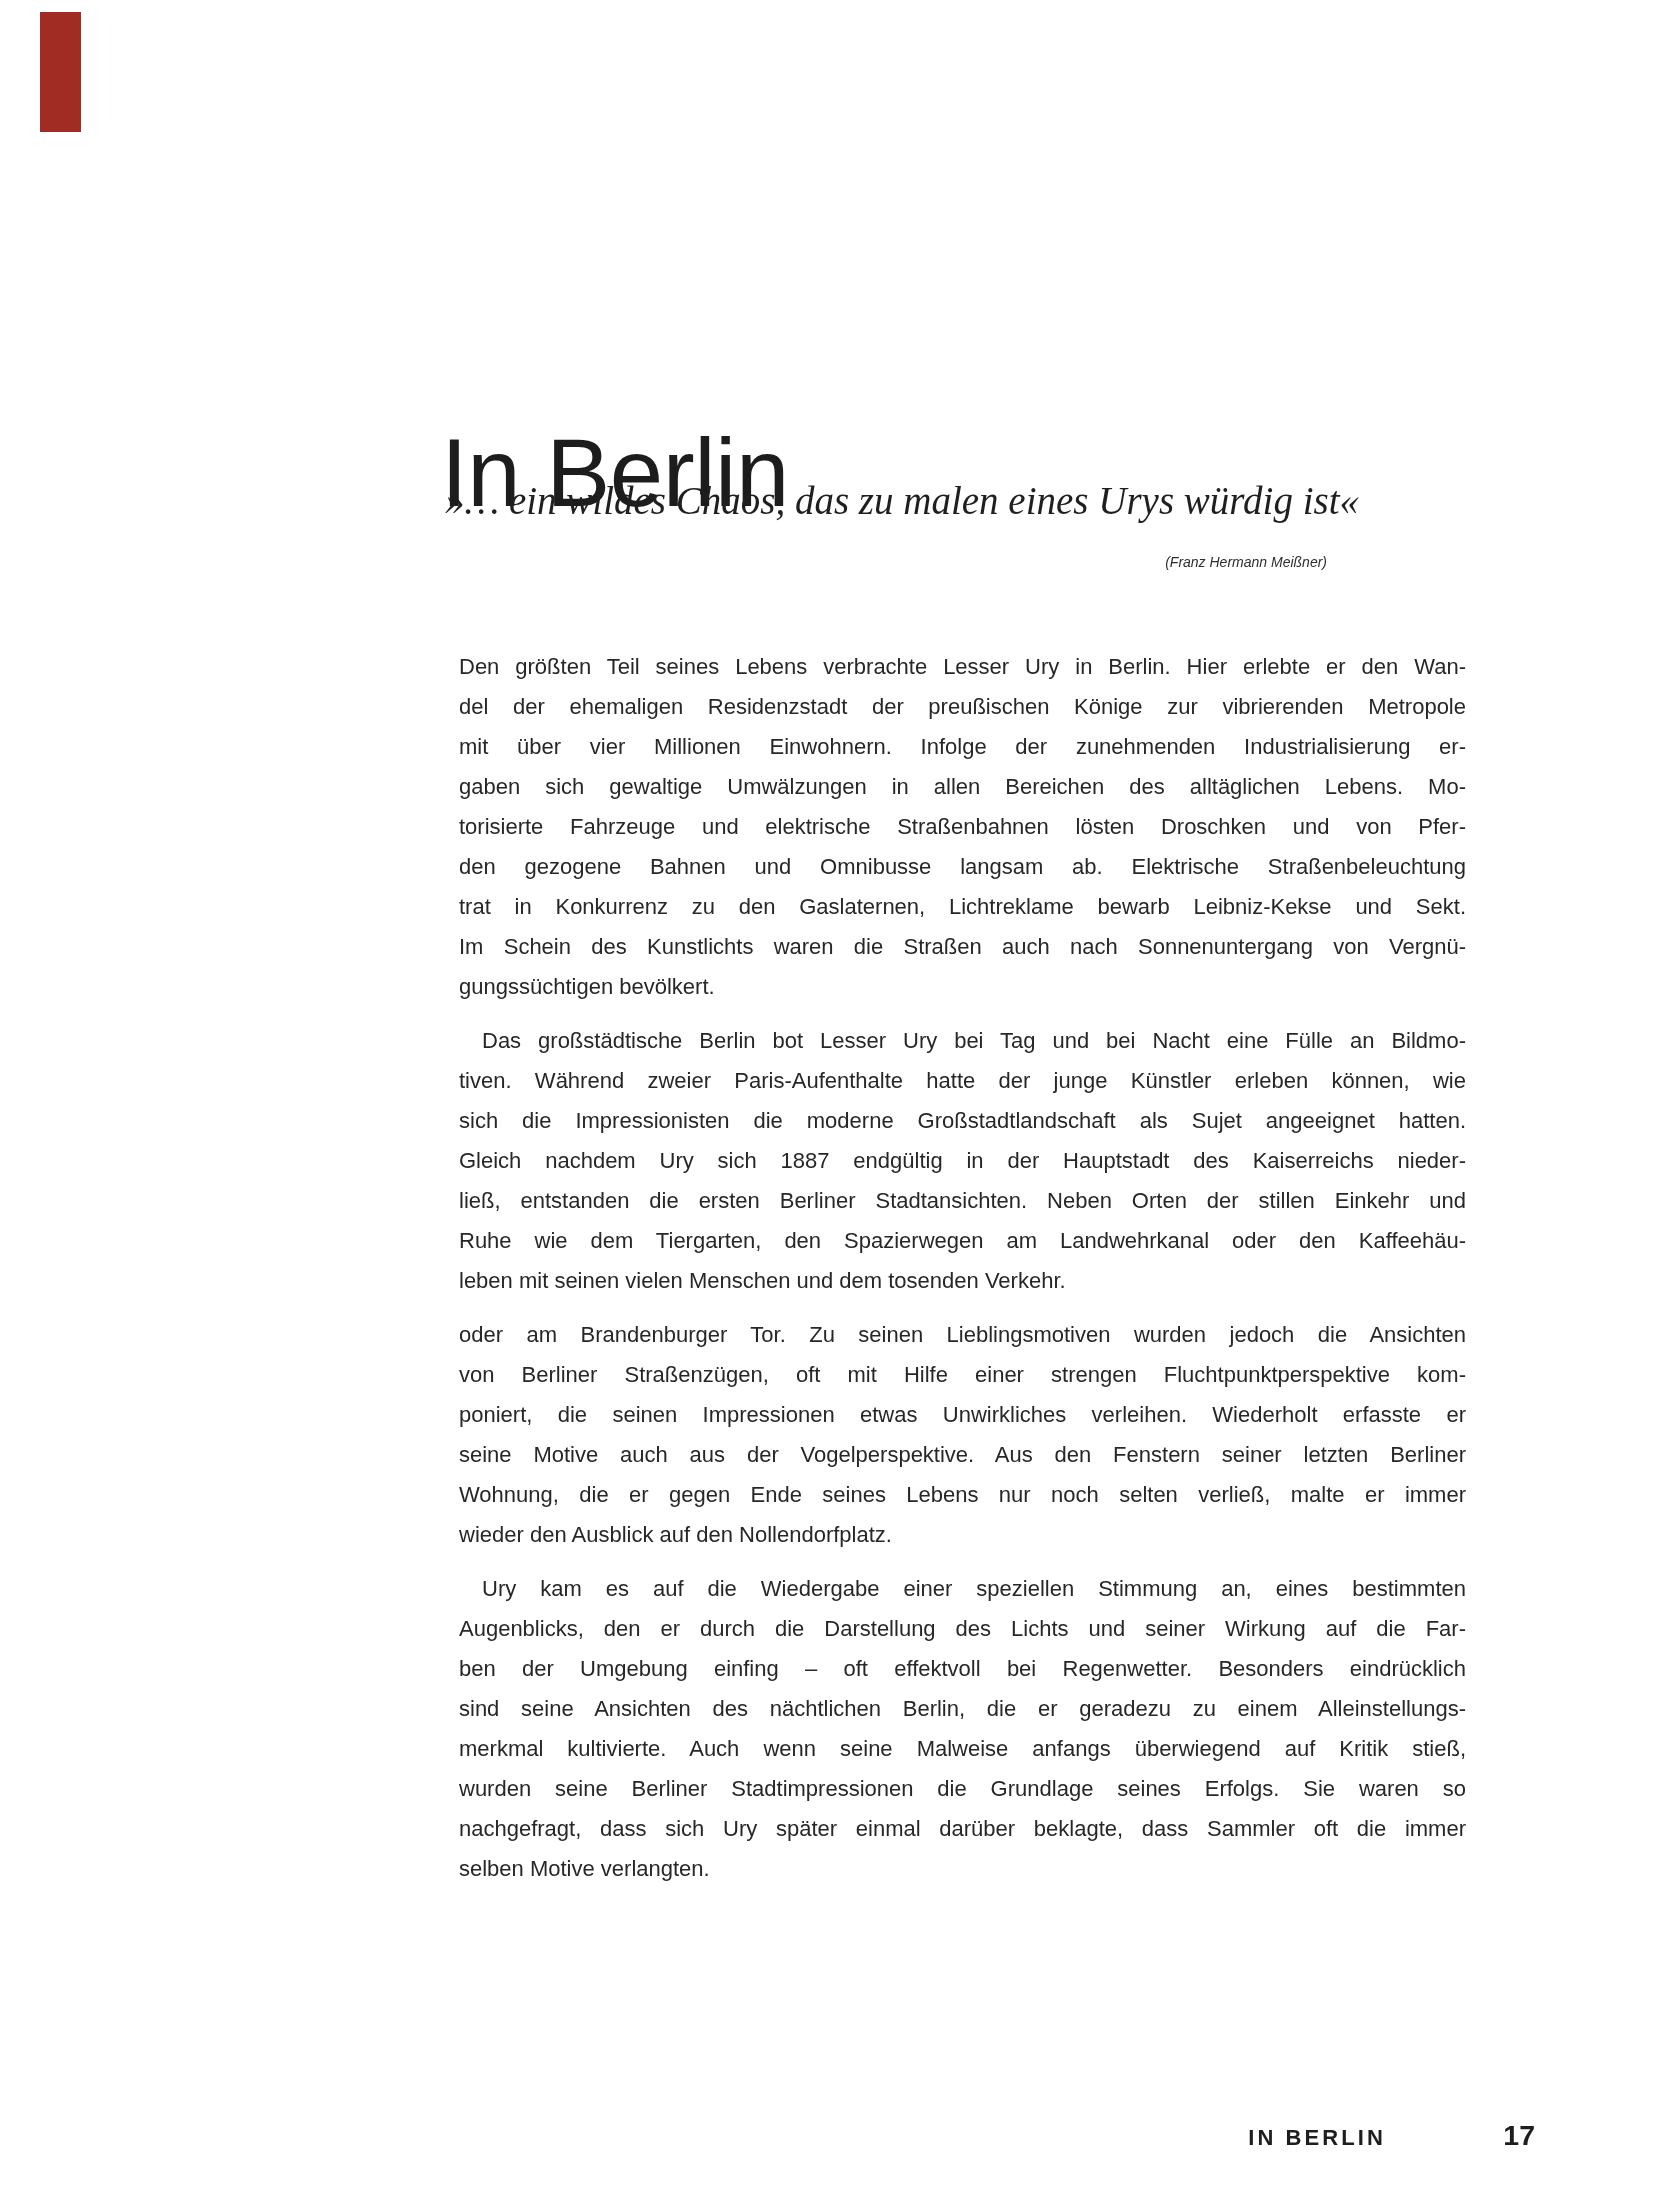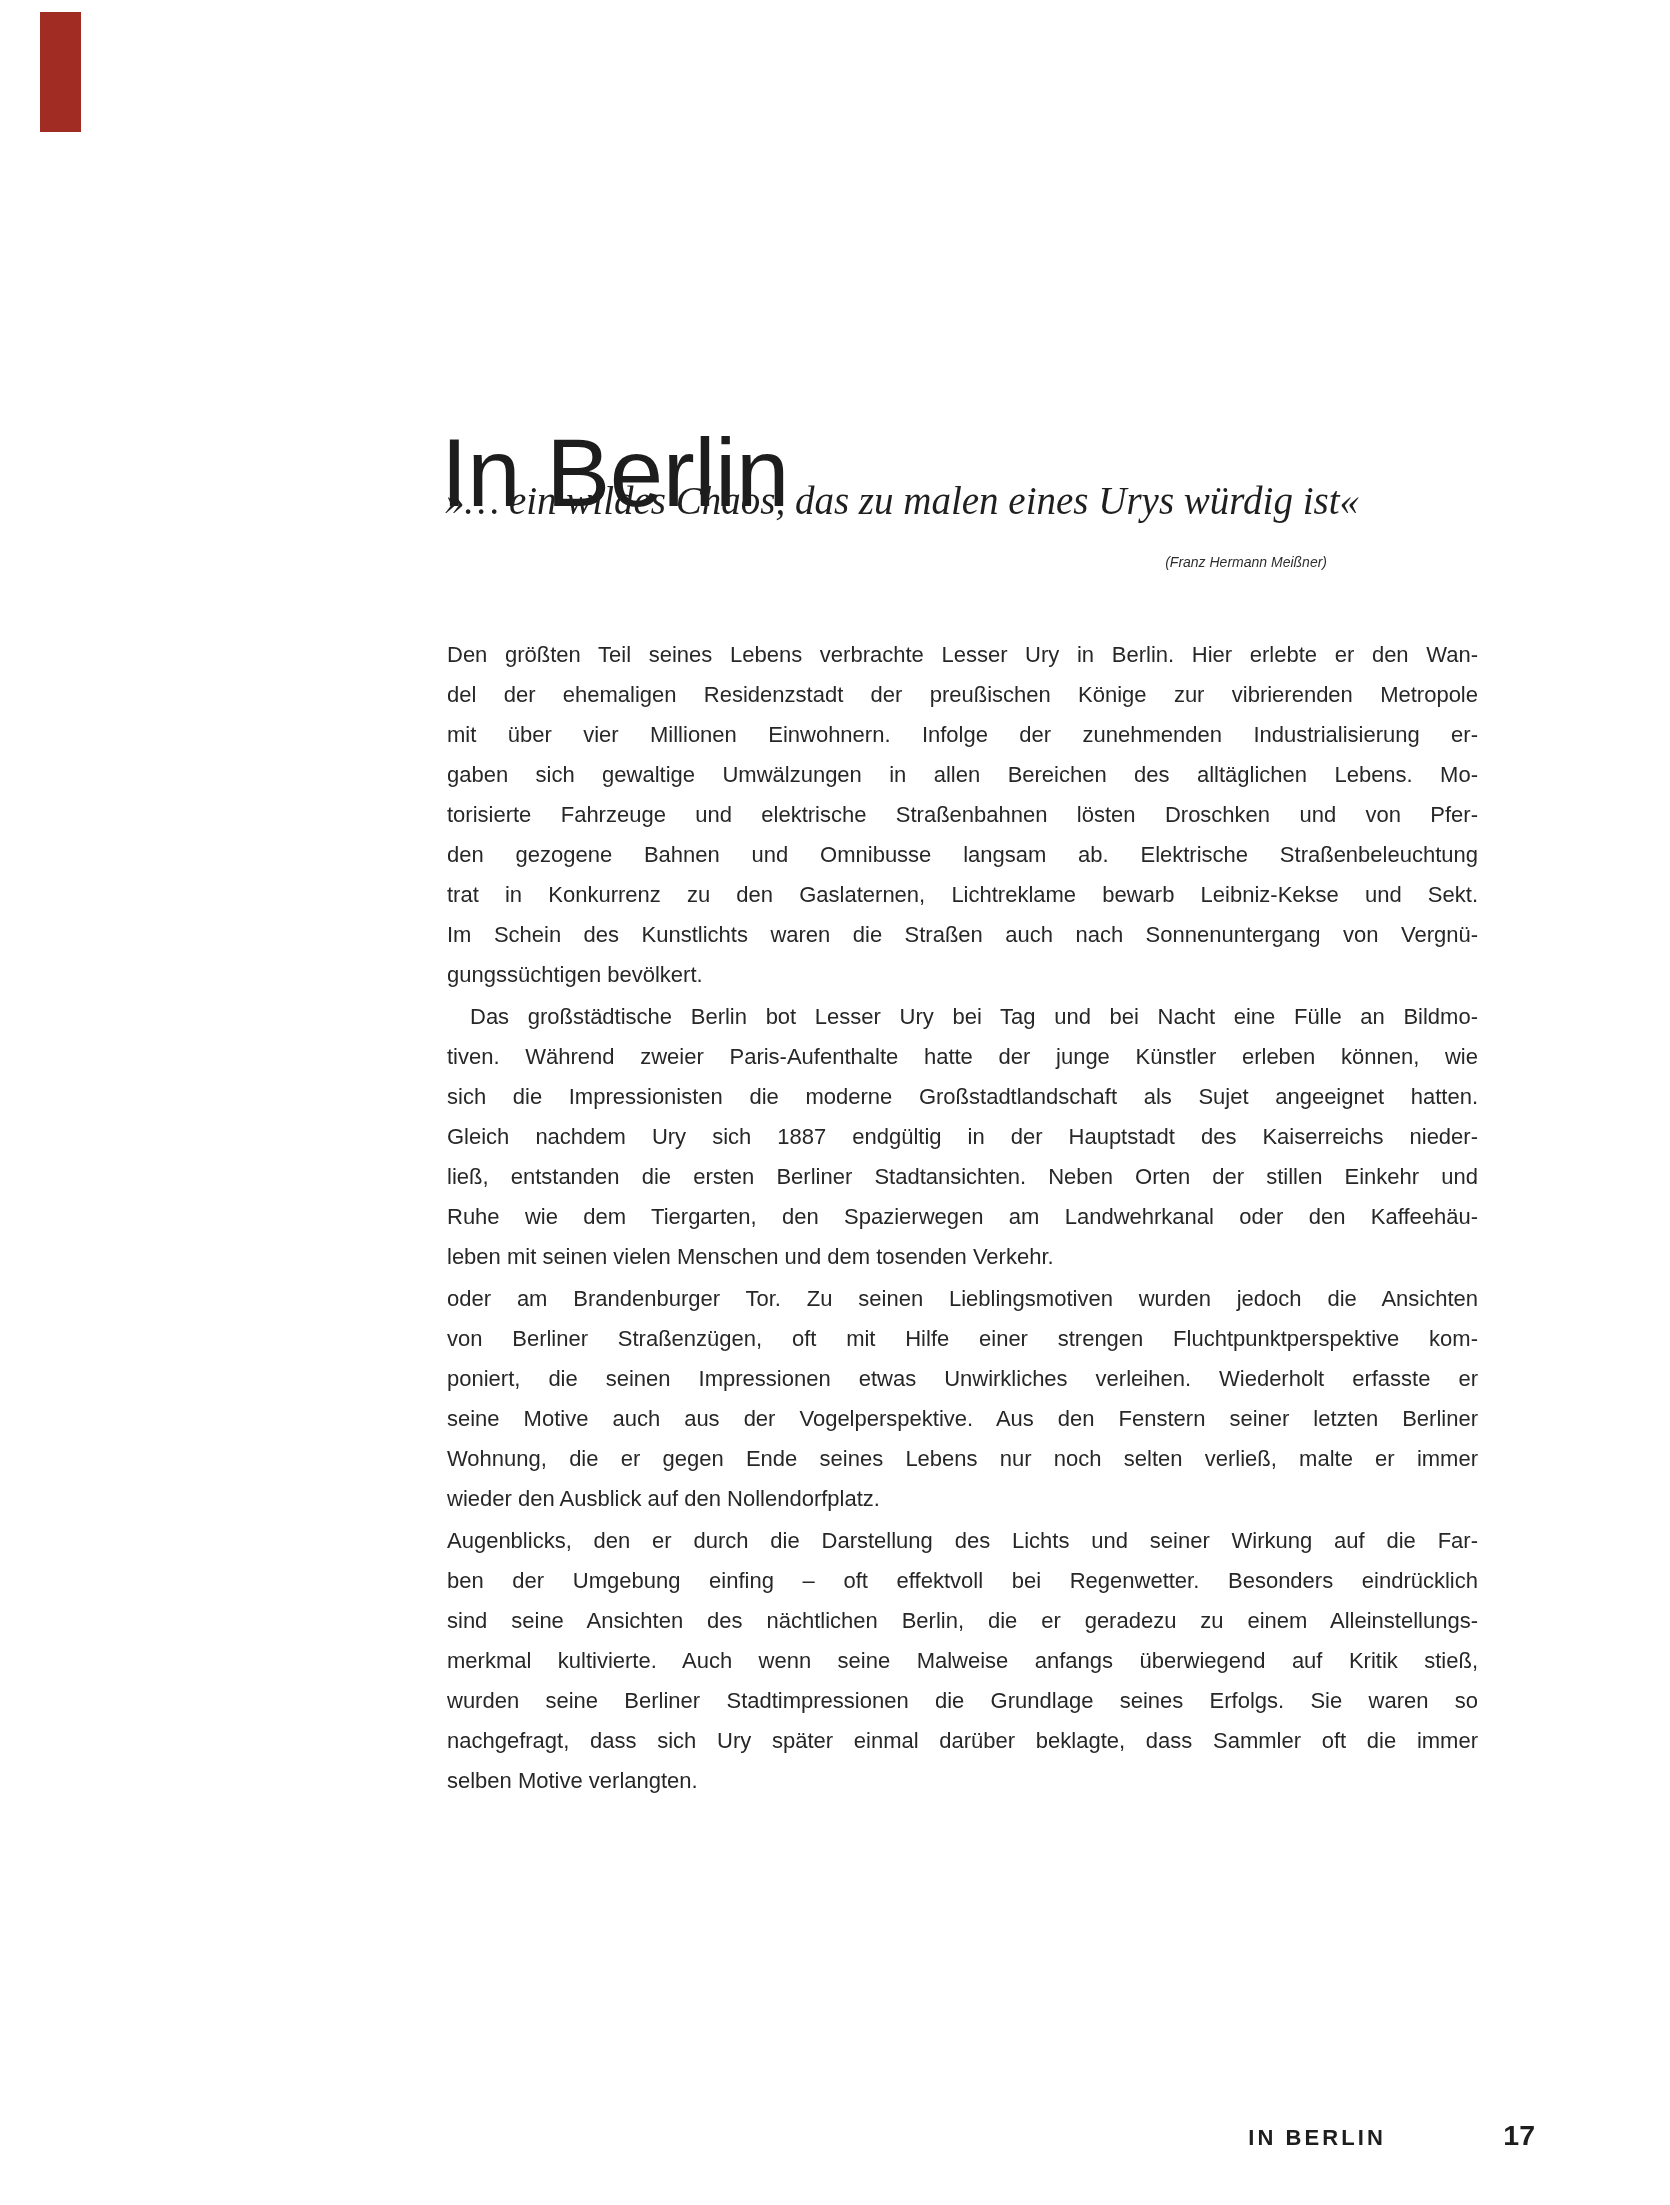--- a/index.html
+++ b/index.html
@@ -56,21 +56,21 @@
   .body-text {
     position: absolute;
     left: 445px;
     top: 633px;
     width: 1035px;
     font-size: 22px;
     line-height: 40px;
     font-weight: 400;
     color: #272727;
   }
-  .para { margin: 2px; padding: 0; }
+  .para { margin: 14px; padding: 0; }
   .line {
     width: 100%;
     text-align: justify;
     text-align-last: justify;
     white-space: nowrap;
   }
   .line.end {
     text-align-last: left;
   }
   .line.ind {
@@ -139,20 +139,21 @@
     <div class="para">
       <div class="line">oder am Brandenburger Tor. Zu seinen Lieblingsmotiven wurden jedoch die Ansichten</div>
       <div class="line">von Berliner Straßenzügen, oft mit Hilfe einer strengen Fluchtpunktperspektive kom-</div>
       <div class="line">poniert, die seinen Impressionen etwas Unwirkliches verleihen. Wiederholt erfasste er</div>
       <div class="line">seine Motive auch aus der Vogelperspektive. Aus den Fenstern seiner letzten Berliner</div>
       <div class="line">Wohnung, die er gegen Ende seines Lebens nur noch selten verließ, malte er immer</div>
       <div class="line end">wieder den Ausblick auf den Nollendorfplatz.</div>
     </div>
 
     <div class="para">
+      <div class="line ind">Ury kam es auf die Wiedergabe einer speziellen Stimmung an, eines bestimmten</div>
       <div class="line">Augenblicks, den er durch die Darstellung des Lichts und seiner Wirkung auf die Far-</div>
       <div class="line">ben der Umgebung einfing – oft effektvoll bei Regenwetter. Besonders eindrücklich</div>
       <div class="line">sind seine Ansichten des nächtlichen Berlin, die er geradezu zu einem Alleinstellungs-</div>
       <div class="line">merkmal kultivierte. Auch wenn seine Malweise anfangs überwiegend auf Kritik stieß,</div>
       <div class="line">wurden seine Berliner Stadtimpressionen die Grundlage seines Erfolgs. Sie waren so</div>
       <div class="line">nachgefragt, dass sich Ury später einmal darüber beklagte, dass Sammler oft die immer</div>
       <div class="line end">selben Motive verlangten.</div>
     </div>
 
   </div>

